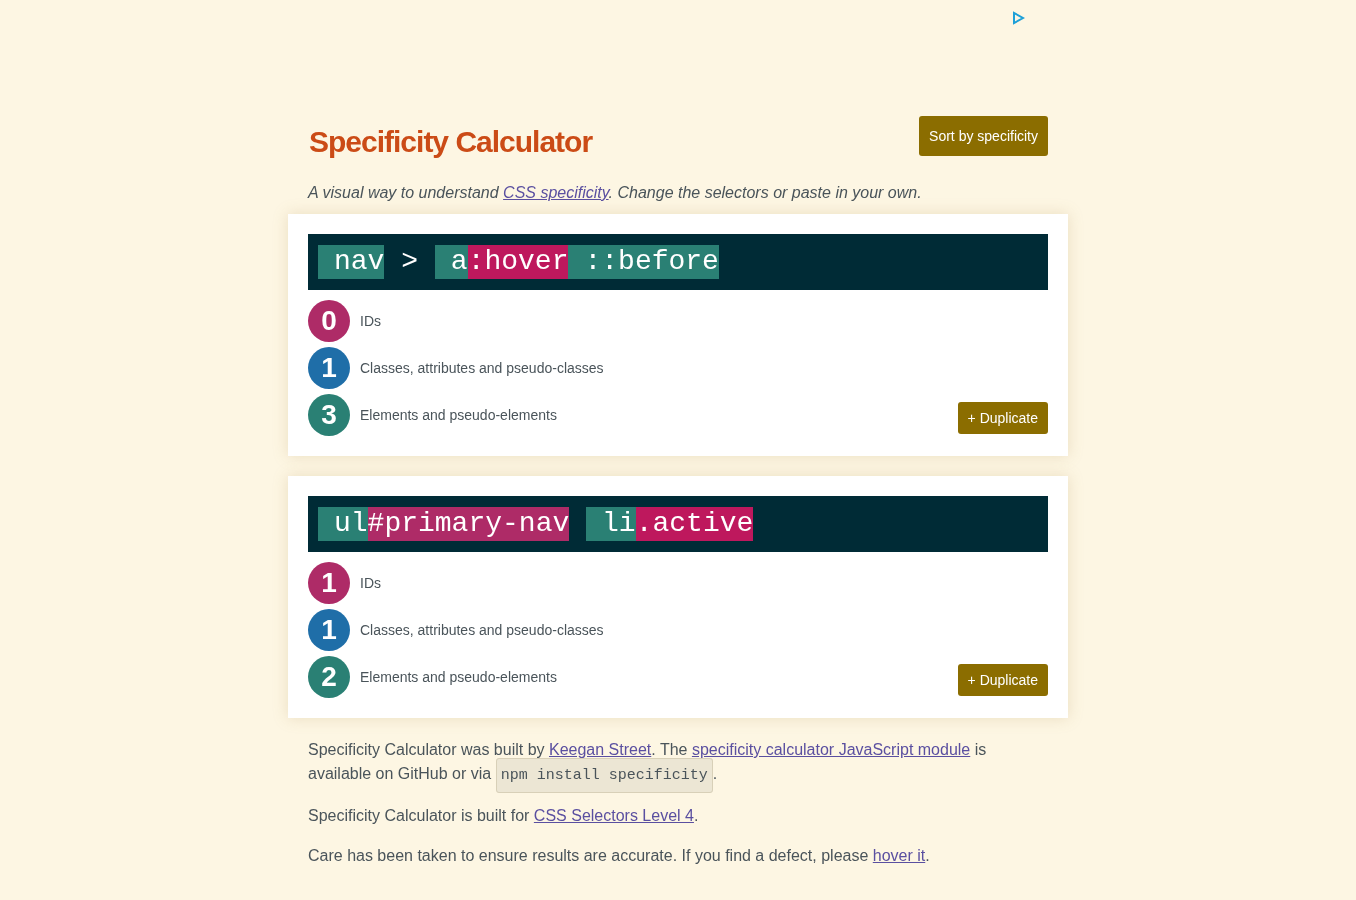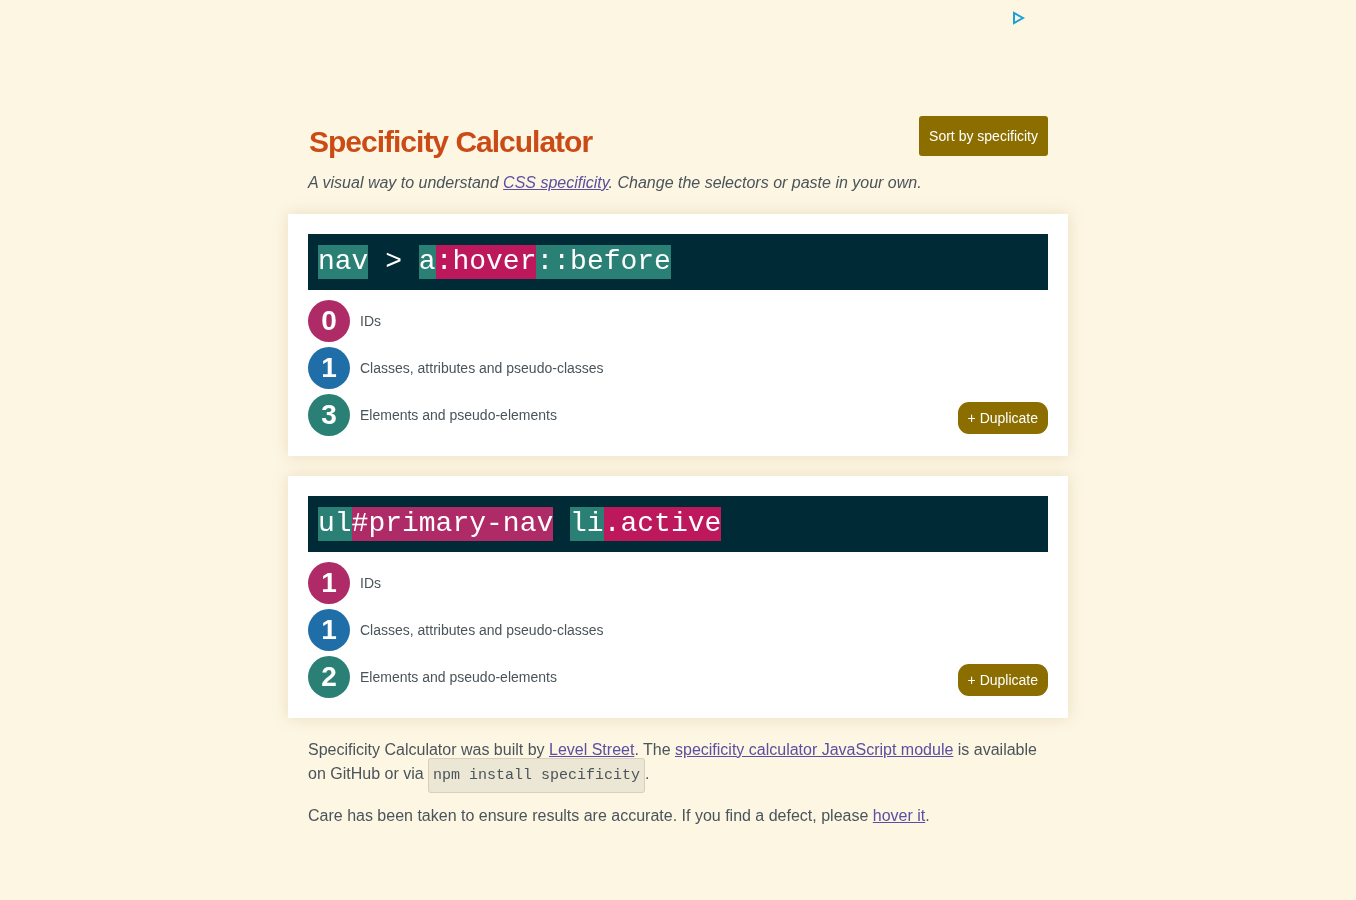--- a/index.html
+++ b/index.html
@@ -1,35 +1,35 @@
 <!DOCTYPE html>
 <html><head>
 <meta charset="utf-8">
 <style>
   html,body{margin:0;padding:0;}
   body{width:1356px;height:900px;background:#fdf6e3;font-family:"Liberation Sans",sans-serif;color:#4a545a;position:relative;overflow:hidden;}
   .adchoice{position:absolute;left:1011px;top:11px;width:14px;height:14px;}
   .wrap{position:absolute;left:308px;top:110px;width:740px;}
   h1{margin:1px;position:absolute;left:0;top:14px;font-size:30px;font-weight:bold;color:#cb4b16;letter-spacing:-1px;}
   .sort-btn{position:absolute;right:0;top:6px;background:#8b6d00;color:#fff;border:none;border-radius:3px;font-family:"Liberation Sans",sans-serif;font-size:14px;padding:10px 10px;height:40px;box-sizing:border-box;cursor:pointer;}
-  .subtitle{position:absolute;left:0;top:64px;font-size:16px;font-style:italic;color:#4a545a;white-space:nowrap;}
+  .subtitle{position:absolute;left:0;top:74px;font-size:16px;font-style:italic;color:#4a545a;white-space:nowrap;}
   a{color:#5a4fa0;text-decoration:underline;}
   .card{position:absolute;left:288px;width:780px;height:242px;background:#fff;box-shadow:0 0 14px rgba(180,150,90,0.25);}
   .card .sel{position:absolute;left:20px;top:20px;width:740px;height:56px;background:#002b36;box-sizing:border-box;padding:11px 10px;font-family:"Liberation Mono",monospace;font-size:28px;color:#fff;white-space:pre;}
   .sel span{display:inline-block;line-height:34px;}
-  .t-el{background:#2a8074;}
+  .t-el{background:#2a8074;padding-left:16px;}
   .t-cl{background:#be185d;}
   .t-id{background:#ae2b67;}
   .row{position:absolute;left:20px;height:42px;display:flex;align-items:center;}
   .badge{width:42px;height:42px;border-radius:50%;color:#fff;font-weight:bold;font-size:28px;display:flex;align-items:center;justify-content:center;}
   .b-id{background:#ae2b67;}
   .b-cl{background:#1f6ea8;}
   .b-el{background:#2a8074;}
   .row .lbl{margin-left:10px;font-size:14px;color:#4a545a;}
-  .dup{position:absolute;right:20px;top:188px;background:#8b6d00;color:#fff;border:none;border-radius:11px;font-family:"Liberation Sans",sans-serif;font-size:14px;height:32px;padding:0 10px;cursor:pointer;}
+  .dup{position:absolute;right:20px;top:188px;background:#8b6d00;color:#fff;border:none;border-radius:3px;font-family:"Liberation Sans",sans-serif;font-size:14px;height:32px;padding:0 10px;cursor:pointer;}
   .footer{position:absolute;left:308px;top:738px;width:740px;font-size:16px;line-height:24px;color:#4a545a;}
   .footer p{margin:0 0 16px 0;}
   code{font-family:"Liberation Mono",monospace;font-size:15px;background:#ece6d4;border:1px solid #d8d0b8;border-radius:3px;padding:8px 4px;}
 </style>
 </head>
 <body>
 
 <svg class="adchoice" viewBox="0 0 14 14">
   <path d="M3 2 L3 12 L12 7 Z" fill="none" stroke="#1ea0d8" stroke-width="2"></path>
 </svg>
@@ -68,15 +68,16 @@
     <span class="lbl">Classes, attributes and pseudo-classes</span>
   </div>
   <div class="row" style="top:180px;">
     <div class="badge b-el">2</div>
     <span class="lbl">Elements and pseudo-elements</span>
   </div>
   <button class="dup">+ Duplicate</button>
 </div>
 
 <div class="footer">
-  <p><span>Specificity Calculator was built by </span><a href="#">Level Street</a><span>. The </span><a href="#">specificity calculator JavaScript module</a><span> is available on GitHub or via </span><code>npm install specificity</code><span>.</span></p>
+  <p><span>Specificity Calculator was built by </span><a href="#">Keegan Street</a><span>. The </span><a href="#">specificity calculator JavaScript module</a><span> is available on GitHub or via </span><code>npm install specificity</code><span>.</span></p>
+  <p><span>Specificity Calculator is built for </span><a href="#">CSS Selectors Level 4</a><span>.</span></p>
   <p><span>Care has been taken to ensure results are accurate. If you find a defect, please </span><a href="#">hover it</a><span>.</span></p>
 </div>
 
 </body></html>

